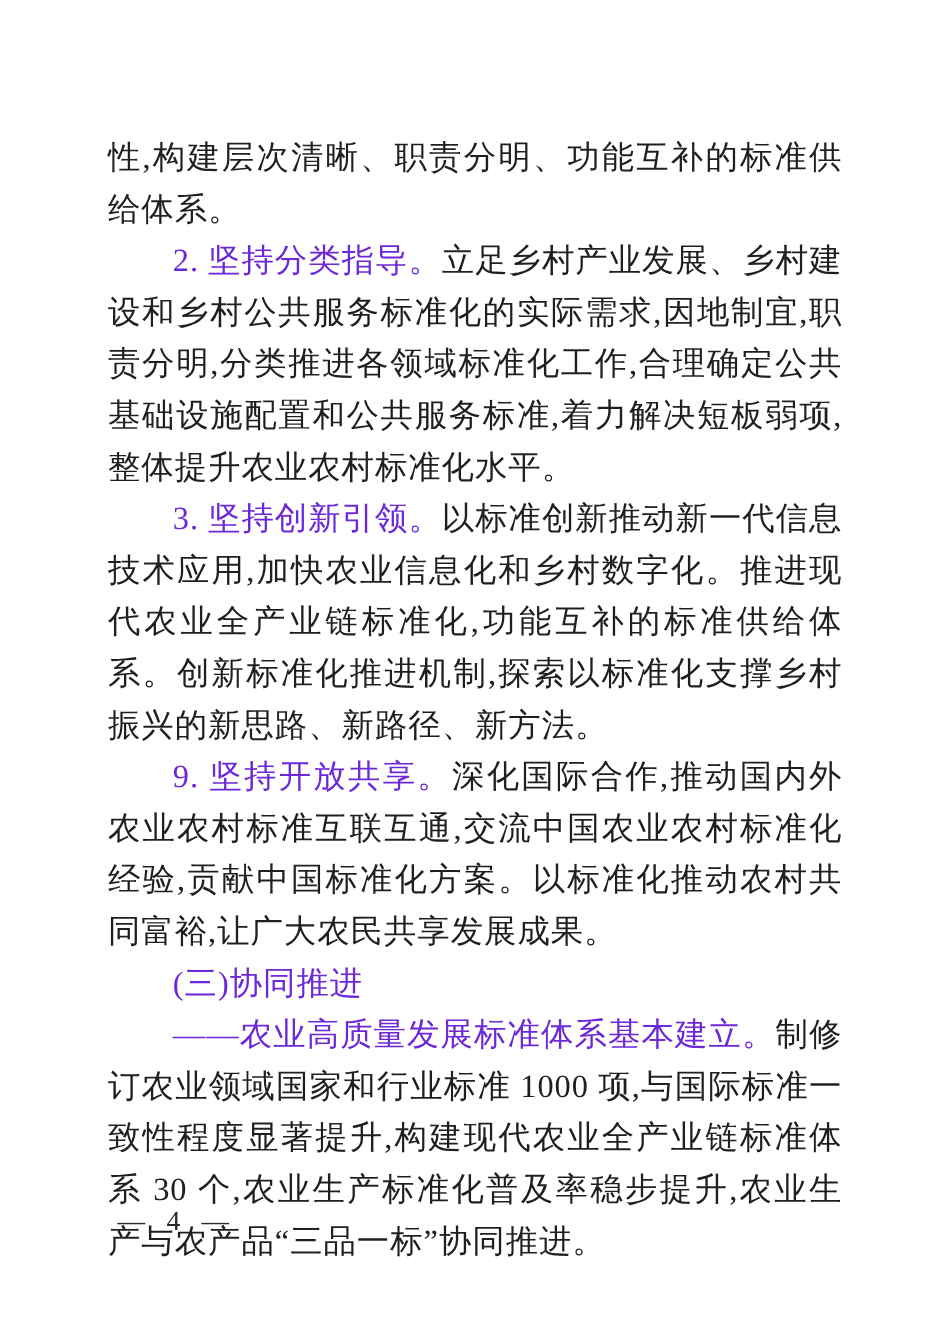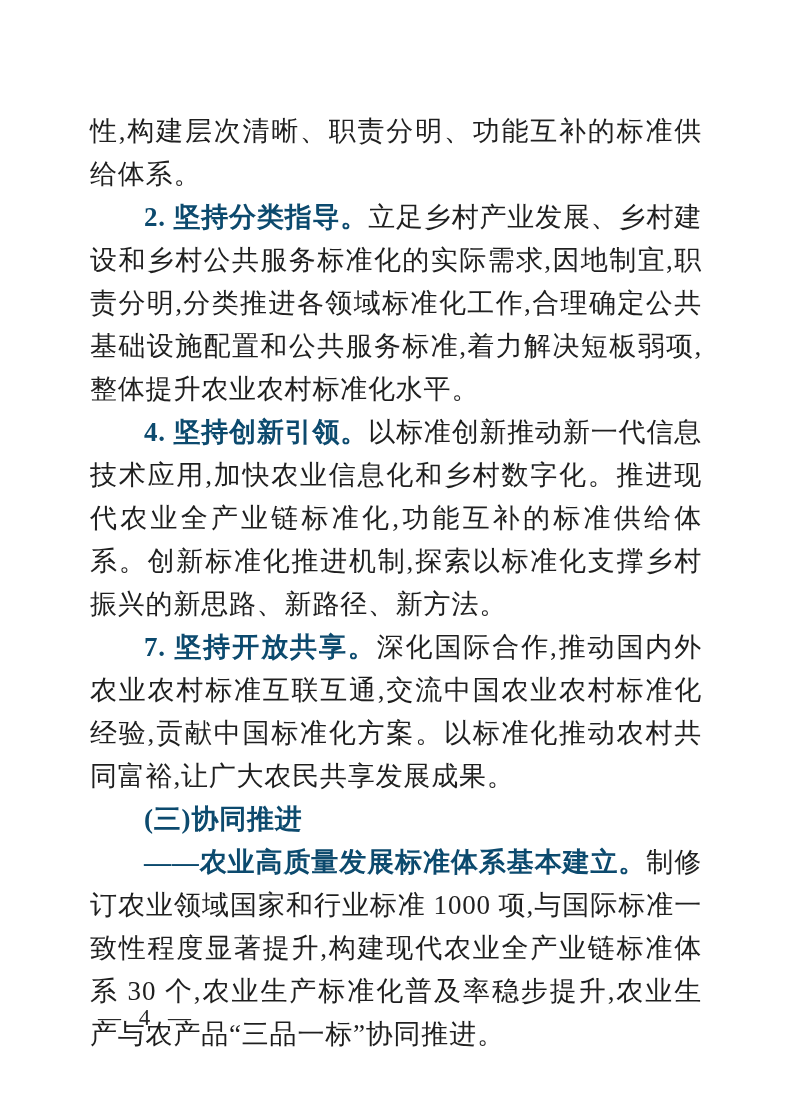--- a/index.html
+++ b/index.html
@@ -28,41 +28,41 @@
     text-justify: inter-character;
   }
   .content p.para {
     margin: 0;
     padding: 0;
   }
   .content p.indent {
     text-indent: 2em;
   }
   .content .bold {
-    font-weight: bold;
-    color: #0c4a6e;
+    font-weight: normal;
+    color: #6d28d9;
   }
   .footer {
     position: absolute;
     left: 98px;
     top: 1005px;
     font-size: 23px;
     color: #2a2a2a;
     letter-spacing: 6px;
     font-family: "Liberation Serif", "DejaVu Serif", serif;
   }
 </style>
 </head>
 <body>
 
 <div class="page">
   <div class="content" id="paragraph-container">
       <p class="para"><span>性,构建层次清晰、职责分明、功能互补的标准供给体系。</span></p>
       <p class="para indent"><span class="bold">2. 坚持分类指导。</span><span>立足乡村产业发展、乡村建设和乡村公共服务标准化的实际需求,因地制宜,职责分明,分类推进各领域标准化工作,合理确定公共基础设施配置和公共服务标准,着力解决短板弱项,整体提升农业农村标准化水平。</span></p>
-      <p class="para indent"><span class="bold">4. 坚持创新引领。</span><span>以标准创新推动新一代信息技术应用,加快农业信息化和乡村数字化。推进现代农业全产业链标准化,功能互补的标准供给体系。创新标准化推进机制,探索以标准化支撑乡村振兴的新思路、新路径、新方法。</span></p>
-      <p class="para indent"><span class="bold">7. 坚持开放共享。</span><span>深化国际合作,推动国内外农业农村标准互联互通,交流中国农业农村标准化经验,贡献中国标准化方案。以标准化推动农村共同富裕,让广大农民共享发展成果。</span></p>
+      <p class="para indent"><span class="bold">3. 坚持创新引领。</span><span>以标准创新推动新一代信息技术应用,加快农业信息化和乡村数字化。推进现代农业全产业链标准化,功能互补的标准供给体系。创新标准化推进机制,探索以标准化支撑乡村振兴的新思路、新路径、新方法。</span></p>
+      <p class="para indent"><span class="bold">9. 坚持开放共享。</span><span>深化国际合作,推动国内外农业农村标准互联互通,交流中国农业农村标准化经验,贡献中国标准化方案。以标准化推动农村共同富裕,让广大农民共享发展成果。</span></p>
       <p class="para indent"><span class="bold">(三)协同推进</span></p>
       <p class="para indent"><span class="bold">——农业高质量发展标准体系基本建立。</span><span>制修订农业领域国家和行业标准 1000 项,与国际标准一致性程度显著提升,构建现代农业全产业链标准体系 30 个,农业生产标准化普及率稳步提升,农业生产与农产品“三品一标”协同推进。</span></p>
     </div>
   <div class="footer">
     <span>— 4 —</span>
   </div>
 </div>
 
 </body></html>

